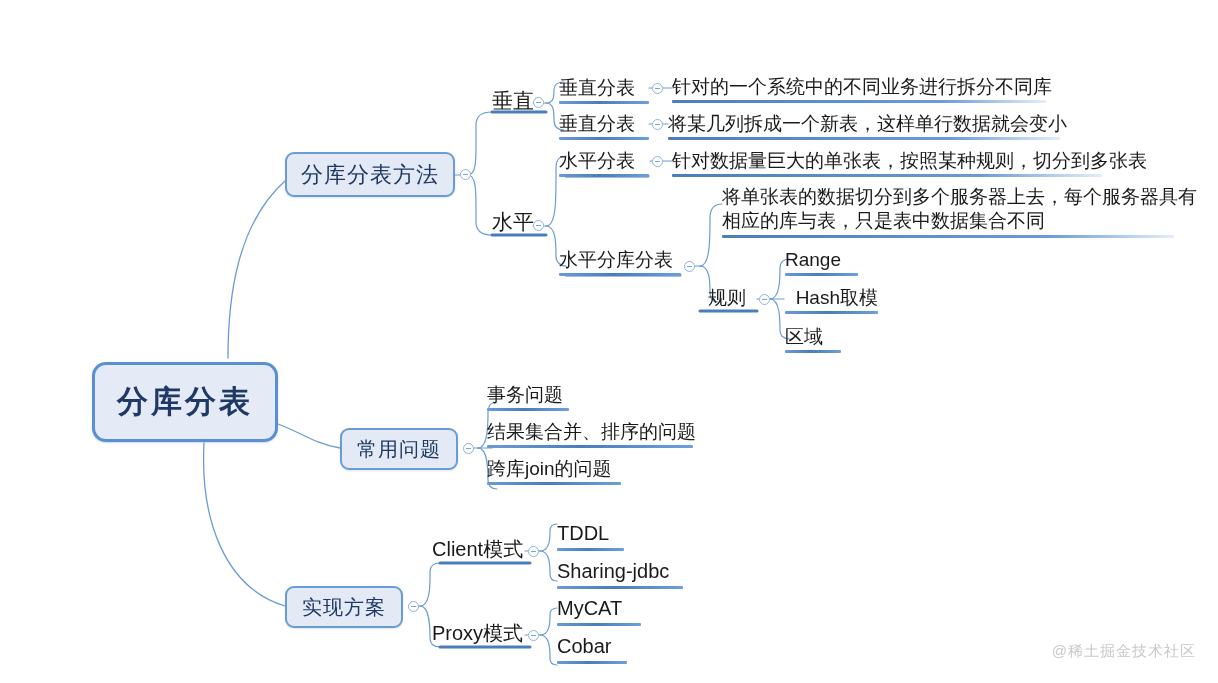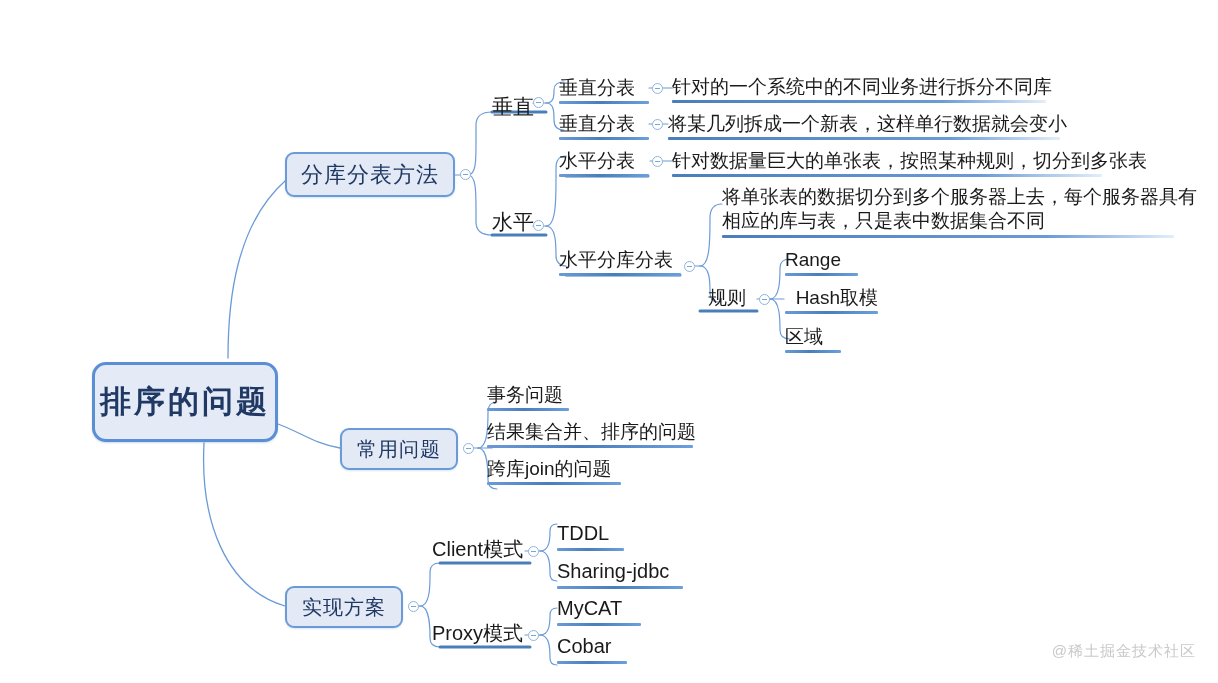--- a/index.html
+++ b/index.html
@@ -172,29 +172,29 @@
       <path d="M 540,551 C 550,551 550,538 550,531 C 550,526 552,524 557,524" stroke-width="1.2"></path>
       <path d="M 540,551 C 550,551 550,566 550,574 C 550,579 552,581 557,581" stroke-width="1.2"></path>
 
       <path d="M 525,635 L 540,635" stroke-width="1.2"></path>
       <path d="M 540,635 C 550,635 550,622 550,615 C 550,610 552,608 557,608" stroke-width="1.2"></path>
       <path d="M 540,635 C 550,635 550,650 550,658 C 550,663 552,665 557,665" stroke-width="1.2"></path>
     </g>
   </svg>
 
   <div class="boxnode root" style="left:92px; top:362px; width:186px; height:80px; font-size:31px;">
-    <span>排序的问题</span>
+    <span>分库分表</span>
   </div>
 
   <div class="boxnode branch" style="left:285px; top:152px; width:170px; height:45px; font-size:22px;">
     <span>分库分表方法</span>
   </div>
   <div class="toggle" style="left:460px; top:169px;"></div>
 
-  <div class="textnode" style="left:492px; top:94px; font-size:21px;">
+  <div class="textnode" style="left:492px; top:88px; font-size:21px;">
     <span class="cap">垂直</span>
   </div>
   <div class="toggle" style="left:533px; top:97px;"></div>
 
   <div class="textnode" style="left:492px; top:209px; font-size:21px;">
     <span class="cap">水平</span>
   </div>
   <div class="toggle" style="left:533px; top:220px;"></div>
 
   <div class="textnode" style="left:559px; top:76px; font-size:19px;">

